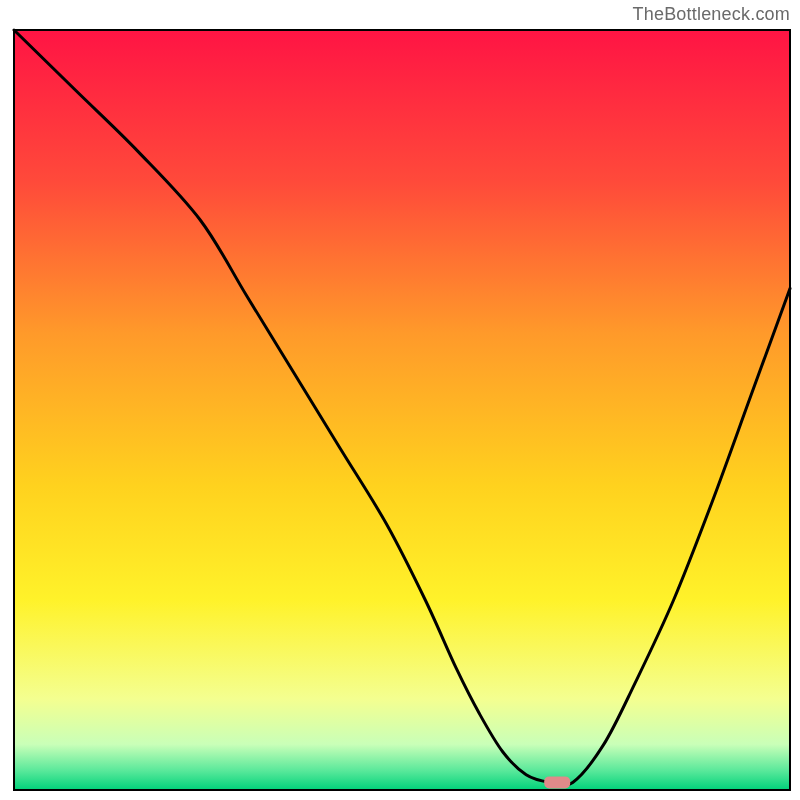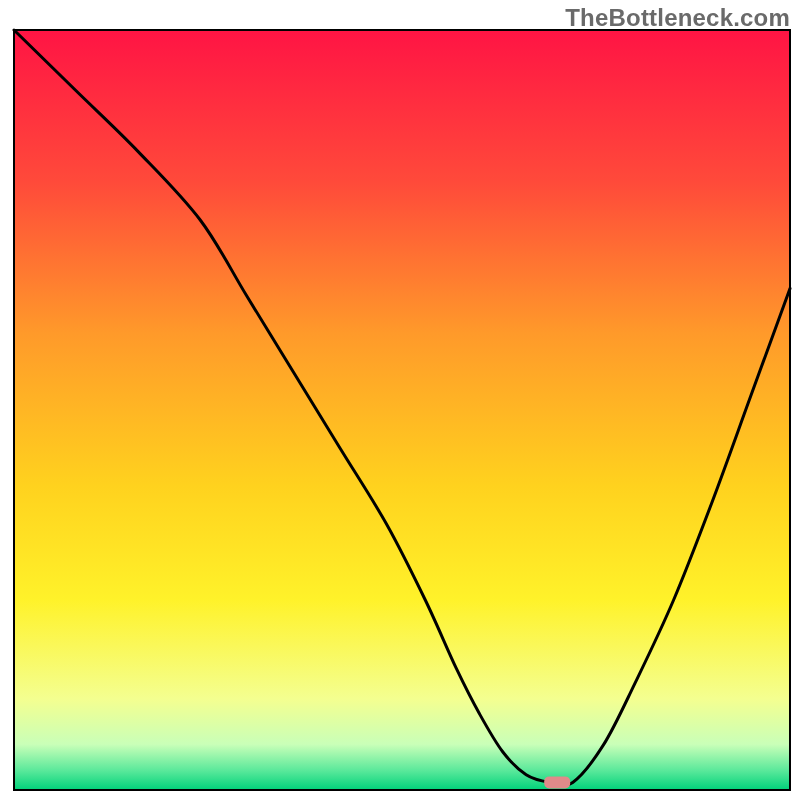--- a/index.html
+++ b/index.html
@@ -12,22 +12,22 @@
   }
   .container {
     position: relative;
     width: 800px;
     height: 800px;
   }
   .watermark {
     position: absolute;
     top: 4px;
     right: 10px;
-    font-size: 24px;
-    font-weight: 700;
+    font-size: 18px;
+    font-weight: 400;
     color: #6a6a6a;
     letter-spacing: 0.2px;
   }
   svg {
     display: block;
   }
 </style>
 </head>
 <body>
 

